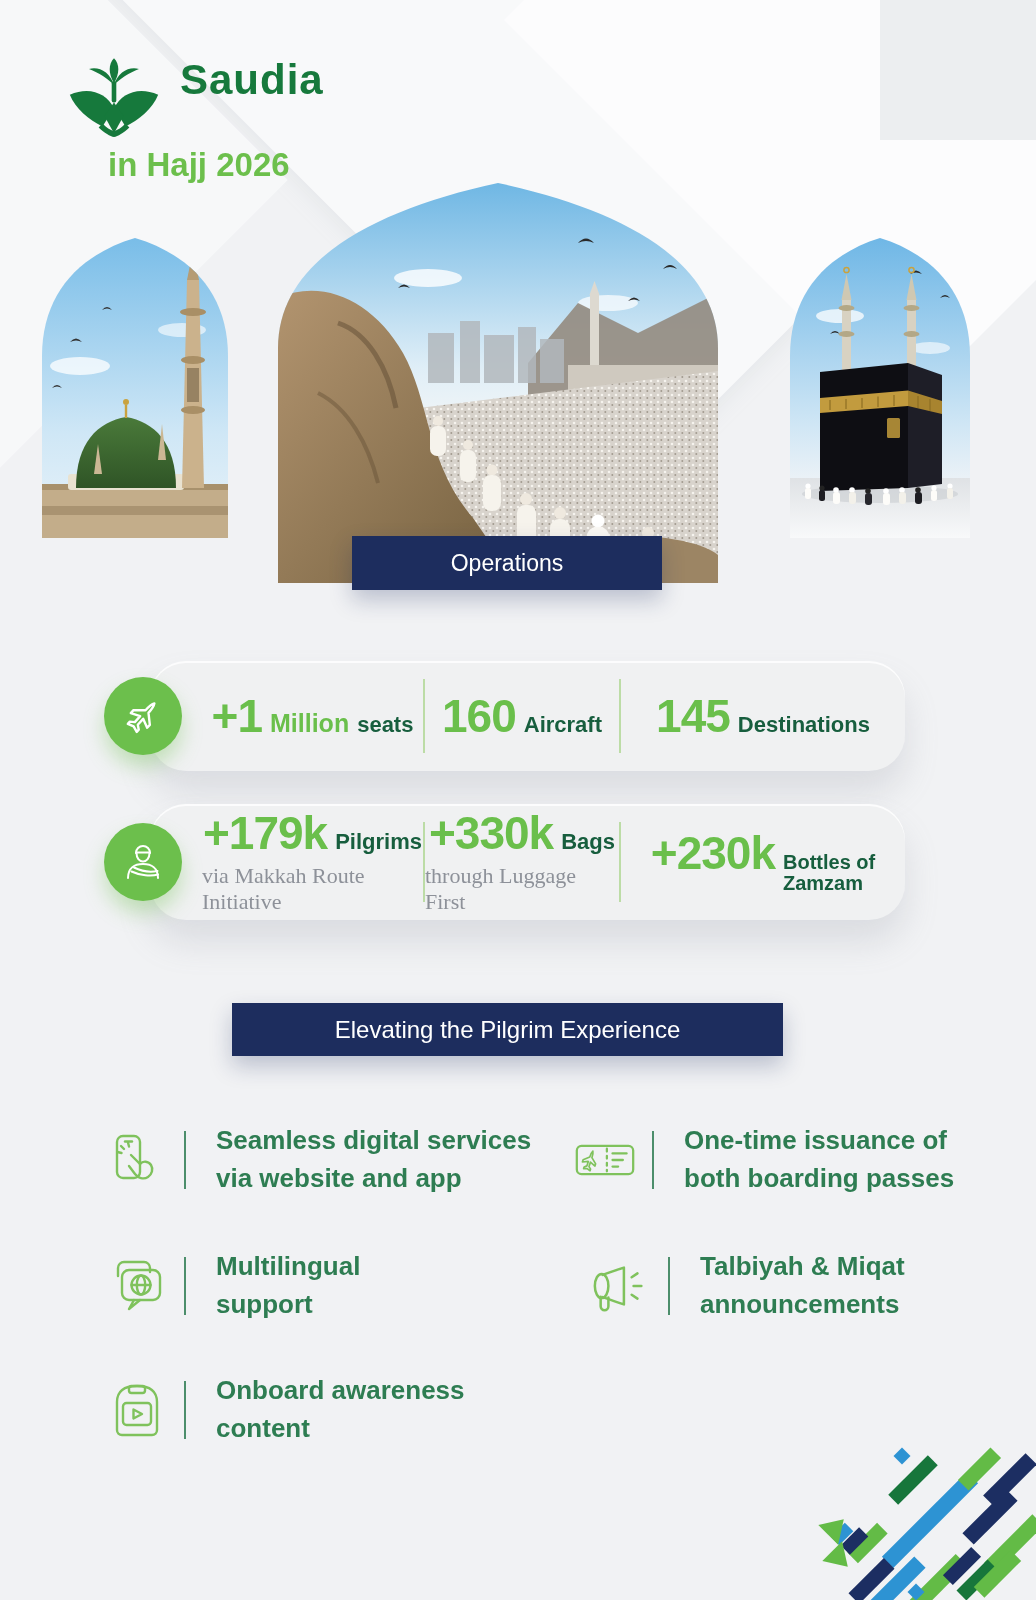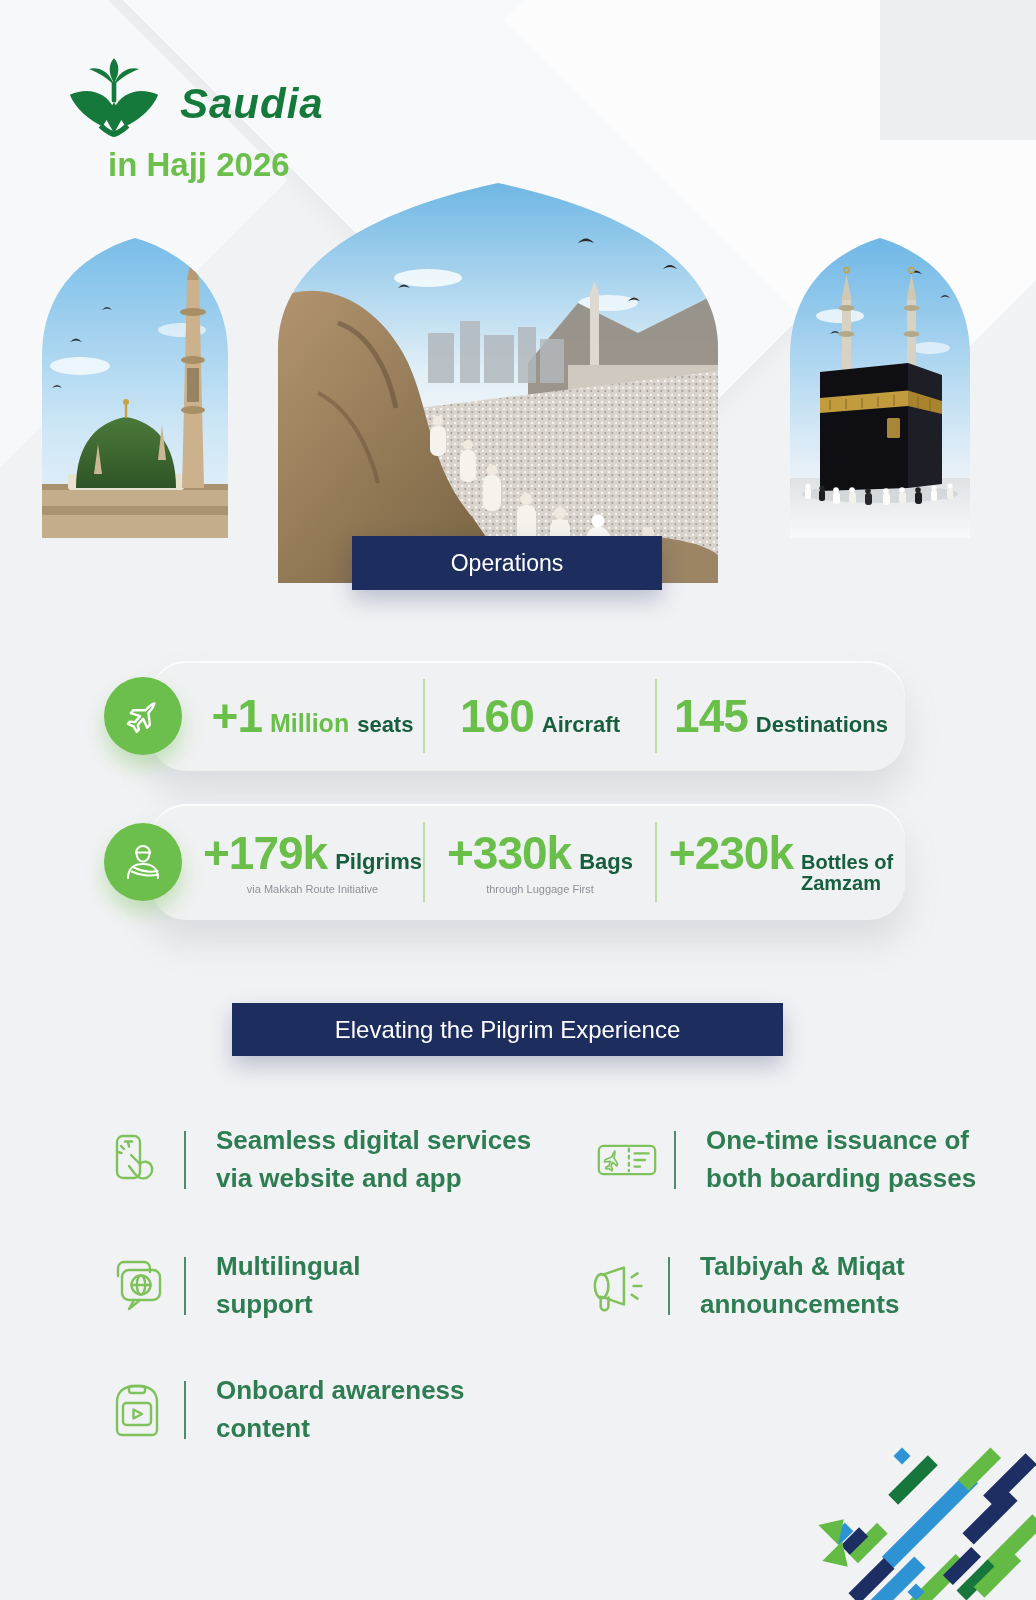--- a/index.html
+++ b/index.html
@@ -7,21 +7,21 @@
   .page{position:relative;width:1036px;height:1600px;background:#f1f2f4;overflow:hidden;}
 
   
   .bg-shape{position:absolute;z-index:0;}
   .bg-a{left:240px;top:-420px;width:760px;height:760px;background:#f8f9fa;transform:rotate(45deg);box-shadow:0 0 24px rgba(180,185,190,.25);}
   .bg-b{left:620px;top:-260px;width:560px;height:560px;background:#fcfcfd;transform:rotate(45deg);}
   .bg-c{left:-340px;top:-80px;width:520px;height:520px;background:#f7f8f9;transform:rotate(45deg);}
   .bg-d{left:880px;top:0;width:400px;height:140px;background:#eceef0;}
 
   
-  .logo-wrap{position:absolute;left:66px;top:56px;z-index:3;display:flex;align-items:center;gap:18px;font-style:italic;}
+  .logo-wrap{position:absolute;left:66px;top:56px;z-index:3;display:flex;gap:18px;}
   .logo-word{font-size:42px;font-weight:700;color:#16793c;letter-spacing:1px;}
   .hajj-line{position:absolute;left:108px;top:146px;z-index:3;font-size:33px;font-weight:700;color:#6cbf4c;}
 
   
   .arch{position:absolute;z-index:1;}
   .arch-left{left:42px;top:238px;}
   .arch-center{left:278px;top:183px;}
   .arch-right{left:790px;top:238px;}
 
   
@@ -31,36 +31,36 @@
 
   
   .stat-card{position:absolute;left:150px;width:755px;background:#f0f1f2;border-radius:36px;box-shadow:0 22px 34px rgba(130,137,148,.20),0 2px 0 rgba(255,255,255,.8) inset;z-index:2;display:flex;align-items:stretch;}
   .card-1{top:661px;height:110px;}
   .card-2{top:804px;height:116px;}
   .stat-circle{position:absolute;width:78px;height:78px;border-radius:50%;background:#6cbf4c;display:flex;align-items:center;justify-content:center;box-shadow:0 12px 20px rgba(108,191,76,.35);z-index:3;}
   .circ-1{left:104px;top:677px;}
   .circ-2{left:104px;top:823px;}
   .stat-col{display:flex;flex-direction:column;align-items:center;justify-content:center;}
   .col-a{width:273px;padding-left:52px;box-sizing:border-box;}
-  .col-b{width:230px;}
+  .col-b{width:194px;}
   .col-c{flex:1;}
   .v-div{width:2px;background:#bcdca6;margin:18px 0;}
   .stat-line{display:flex;align-items:baseline;gap:8px;white-space:nowrap;}
   .stat-num{font-size:46px;font-weight:700;color:#6abf4b;letter-spacing:-1px;line-height:1;}
   .stat-unit{font-size:25px;font-weight:700;color:#6abf4b;}
   .stat-label{font-size:22px;font-weight:700;color:#175e3e;}
   .stat-label-2line{font-size:20px;font-weight:700;color:#175e3e;line-height:1.05;text-align:left;}
-  .stat-sub{margin-top:7px;font-size:11px;color:#8d9199;}
+  .stat-sub{margin-top:7px;font-size:22px;color:#8d9199;font-family:Liberation Serif, serif;}
 
   
   .feature{position:absolute;z-index:2;display:flex;align-items:center;gap:0;}
   .f-icon{width:62px;display:flex;justify-content:center;}
   .f-div{width:2px;height:58px;background:#2f7d52;opacity:.85;margin:0 0 0 16px;}
   .f-text{margin-left:30px;font-size:26px;font-weight:700;color:#2e7d52;line-height:1.45;}
-  .fr1l{left:106px;top:1122px;}  .fr1r{left:596px;top:1122px;}
+  .fr1l{left:106px;top:1122px;}  .fr1r{left:574px;top:1122px;}
   .fr2l{left:106px;top:1248px;}  .fr2r{left:590px;top:1248px;justify-content:flex-end;}
   .fr3l{left:106px;top:1372px;}
 
   
   .mosaic{position:absolute;left:790px;top:1398px;width:246px;height:202px;z-index:1;}
   .bar{position:absolute;transform:rotate(45deg);}
   .c-g{background:#63bb46;} .c-b{background:#2d93d3;} .c-n{background:#1c2e62;} .c-d{background:#17763b;}
   .tri-g{position:absolute;width:0;height:0;border-left:14px solid transparent;border-right:14px solid transparent;border-bottom:22px solid #63bb46;transform:rotate(45deg);}
 </style>
 </head>

